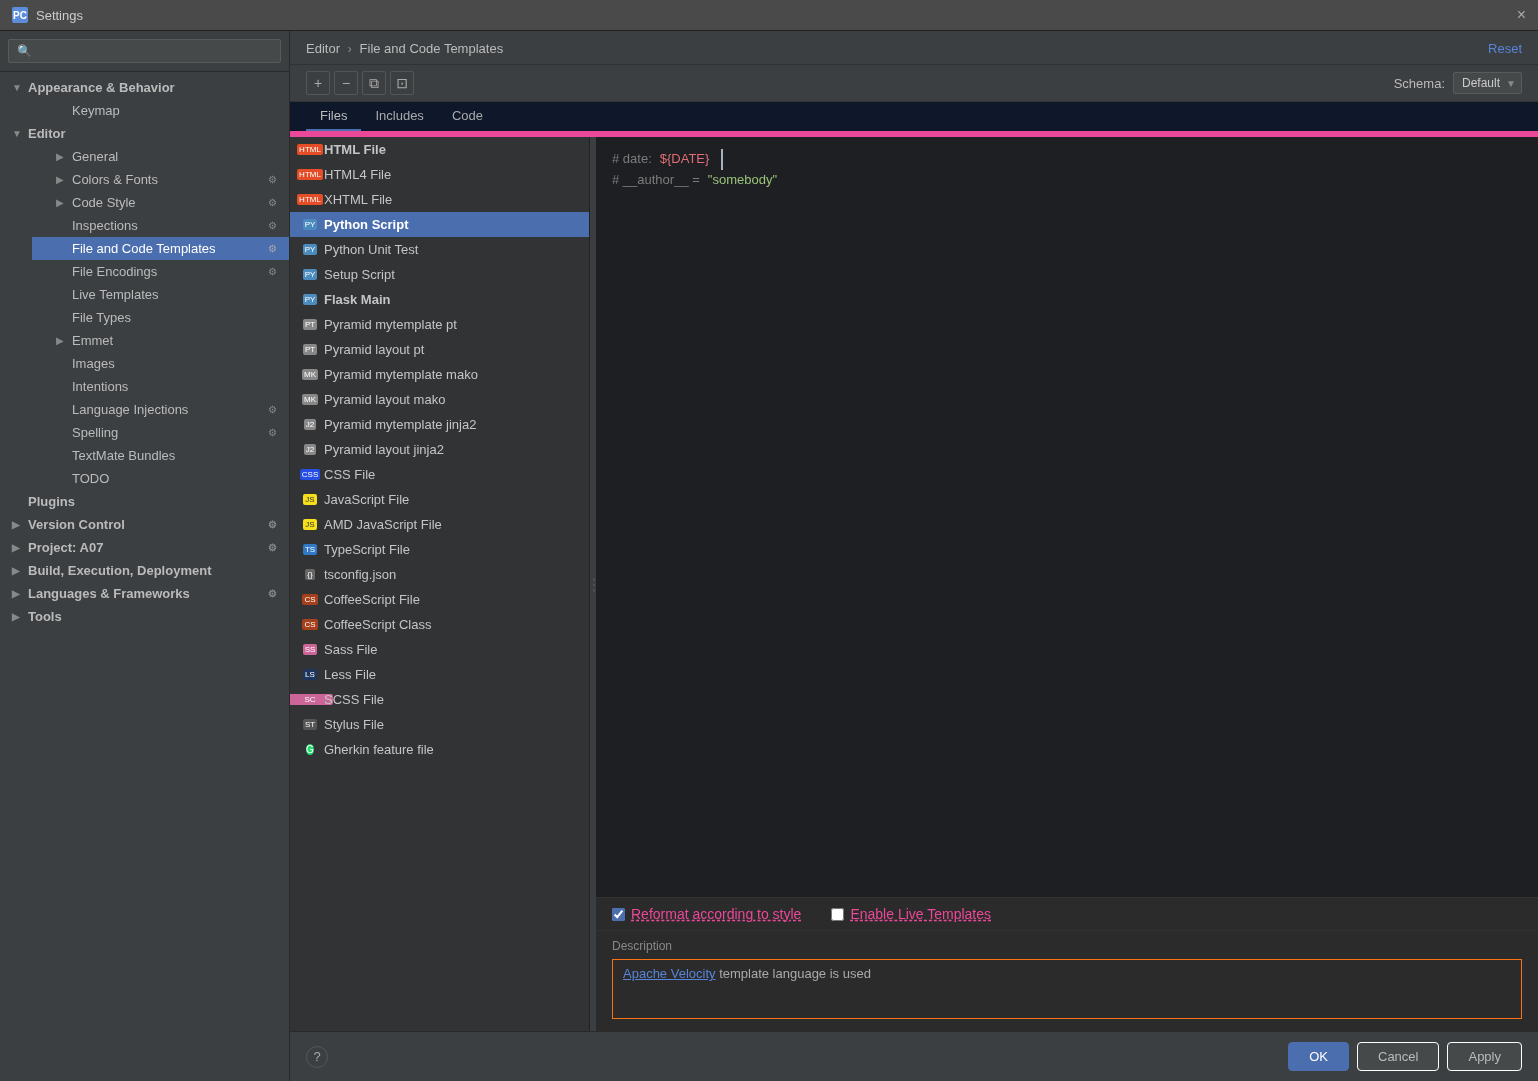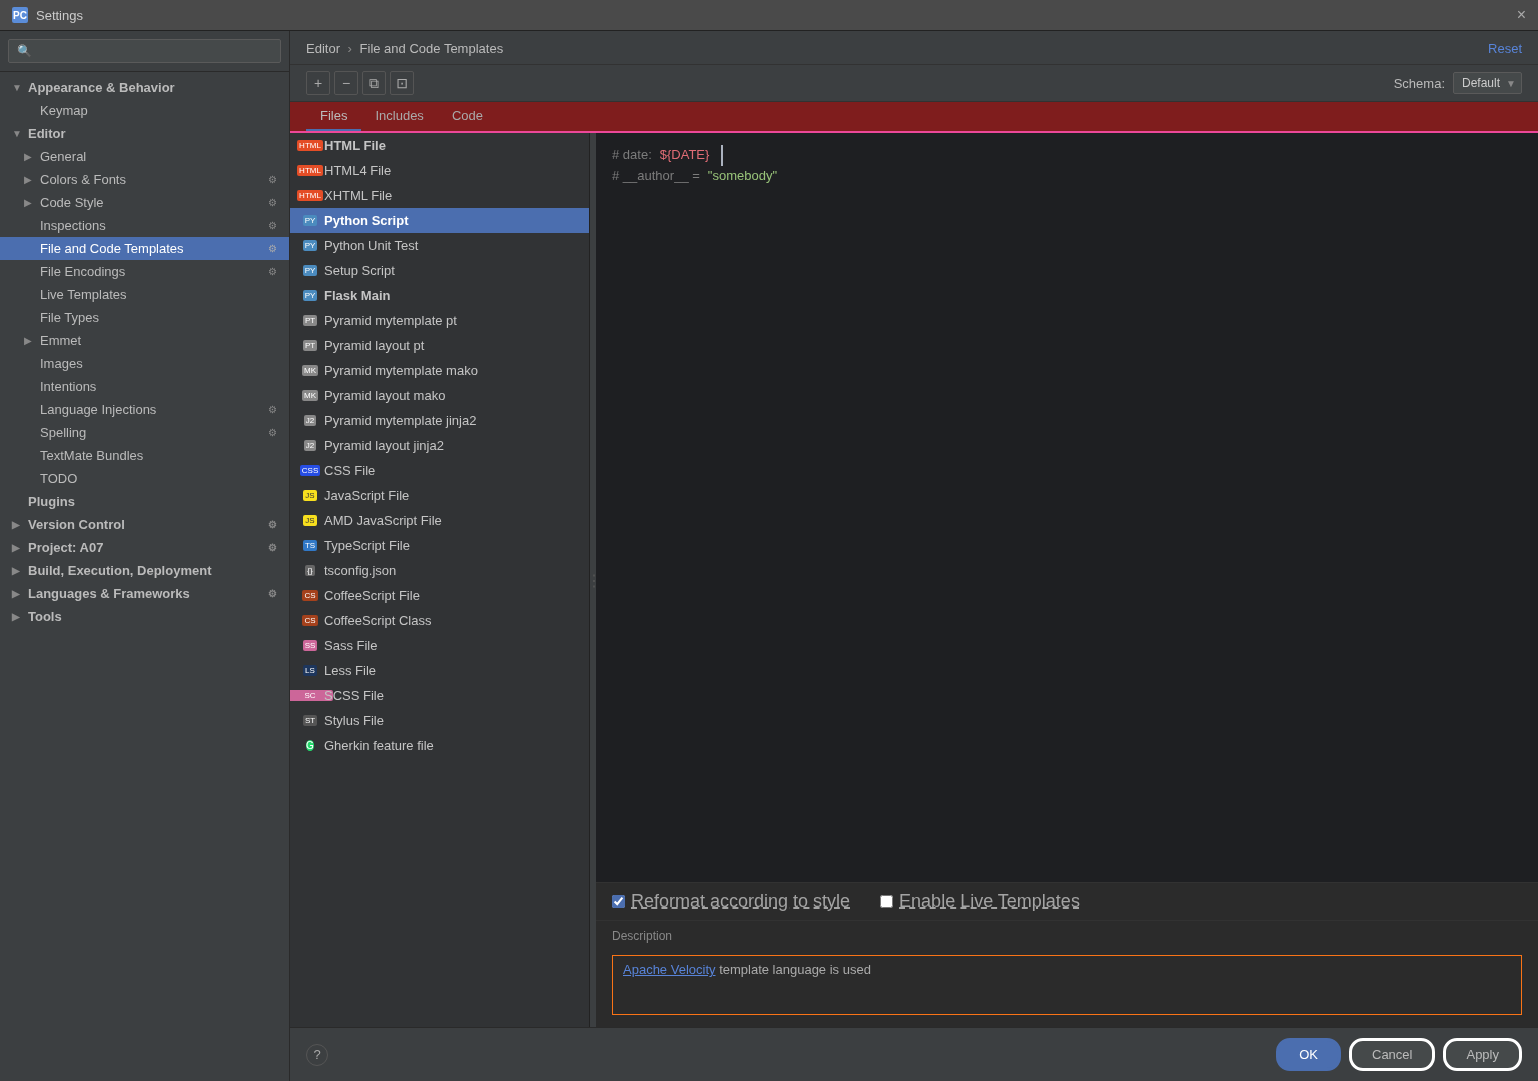--- a/index.html
+++ b/index.html
@@ -56,21 +56,21 @@
       cursor: pointer;
       display: flex;
       align-items: center;
       gap: 6px;
       color: #bbbbbb;
       user-select: none;
     }
     .tree-item.selected { background: #4b6eaf; color: white; }
 
     .tree-item.section-header { font-weight: bold; color: #bbbbbb; }
-    .tree-item.indent-1 { padding-left: 24px; }
+    .tree-item.indent-1 { padding-left: 24px; margin-left: 32px; }
 
     .expand-arrow { font-size: 10px; color: #888; width: 10px; display: inline-block; }
     .settings-icon-sm { font-size: 10px; color: #888; margin-left: auto; }
 
     
     .content-area {
       flex: 1;
       display: flex;
       flex-direction: column;
       background: #2b2b2b;
@@ -123,22 +123,22 @@
       font-size: 12px;
       appearance: none;
       cursor: pointer;
     }
     .schema-wrapper { position: relative; display: inline-block; }
     .schema-arrow { position: absolute; right: 6px; top: 50%; transform: translateY(-50%); font-size: 10px; color: #888; pointer-events: none; }
 
     
     .tabs-bar {
       display: flex;
-      border-bottom: 2px solid #ec4899;
-      background: #7f1d1d;
+      border-bottom: 6px solid #ec4899;
+      background: #0f172a;
       flex-shrink: 0;
       padding: 0 16px;
     }
     .tab {
       padding: 6px 14px;
       cursor: pointer;
       color: #aaa;
       border-bottom: 2px solid transparent;
       font-size: 13px;
     }
@@ -233,31 +233,31 @@
       padding: 8px 16px;
       border-top: 1px solid #323232;
       display: flex;
       align-items: center;
       gap: 30px;
       background: #2b2b2b;
       flex-shrink: 0;
     }
     .checkbox-item { display: flex; align-items: center; gap: 6px; cursor: pointer; }
     .checkbox-item input[type=checkbox] { accent-color: #4b6eaf; cursor: pointer; }
-    .checkbox-label { color: #a3a3a3; font-size: 18px; }
+    .checkbox-label { color: #ec4899; font-size: 14px; }
     .checkbox-label.underline { text-decoration: underline; text-decoration-style: dashed; }
 
     
     .description-area {
       padding: 8px 16px 12px;
       background: #2b2b2b;
       border-top: 1px solid #323232;
       flex-shrink: 0;
     }
-    .description-label { color: #888; font-size: 12px; margin-bottom: 12px; }
+    .description-label { color: #888; font-size: 12px; margin-bottom: 6px; }
     .description-box {
       border: 1px solid #f97316;
       background: #2b2b2b;
       padding: 6px 10px;
       min-height: 60px;
       font-size: 12px;
       color: #aaa;
     }
     .description-link { color: #5884d9; text-decoration: underline; cursor: pointer; }
 
@@ -267,24 +267,24 @@
       justify-content: flex-end;
       align-items: center;
       gap: 8px;
       padding: 10px 16px;
       background: #3c3f41;
       border-top: 1px solid #2a2a2a;
       flex-shrink: 0;
     }
     .footer-btn {
       padding: 6px 20px;
-      border-radius: 14px;
+      border-radius: 4px;
       cursor: pointer;
       font-size: 13px;
-      border: 3px solid #ffffff;
+      border: 1px solid #ffffff;
       background: #45494a;
       color: #bbb;
     }
     .footer-btn.primary { background: #4b6eaf; color: white; border-color: #4b6eaf; }
 
     .help-btn {
       width: 22px; height: 22px;
       border-radius: 50%;
       border: 1px solid #555;
       background: transparent;

